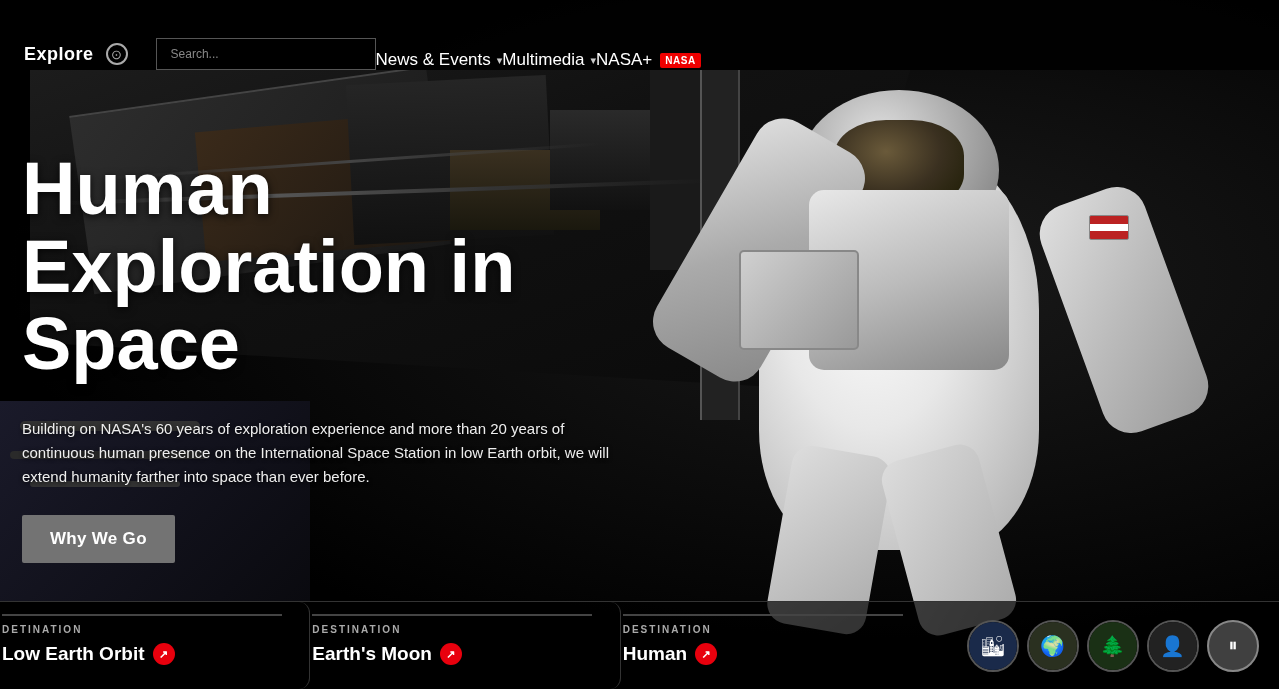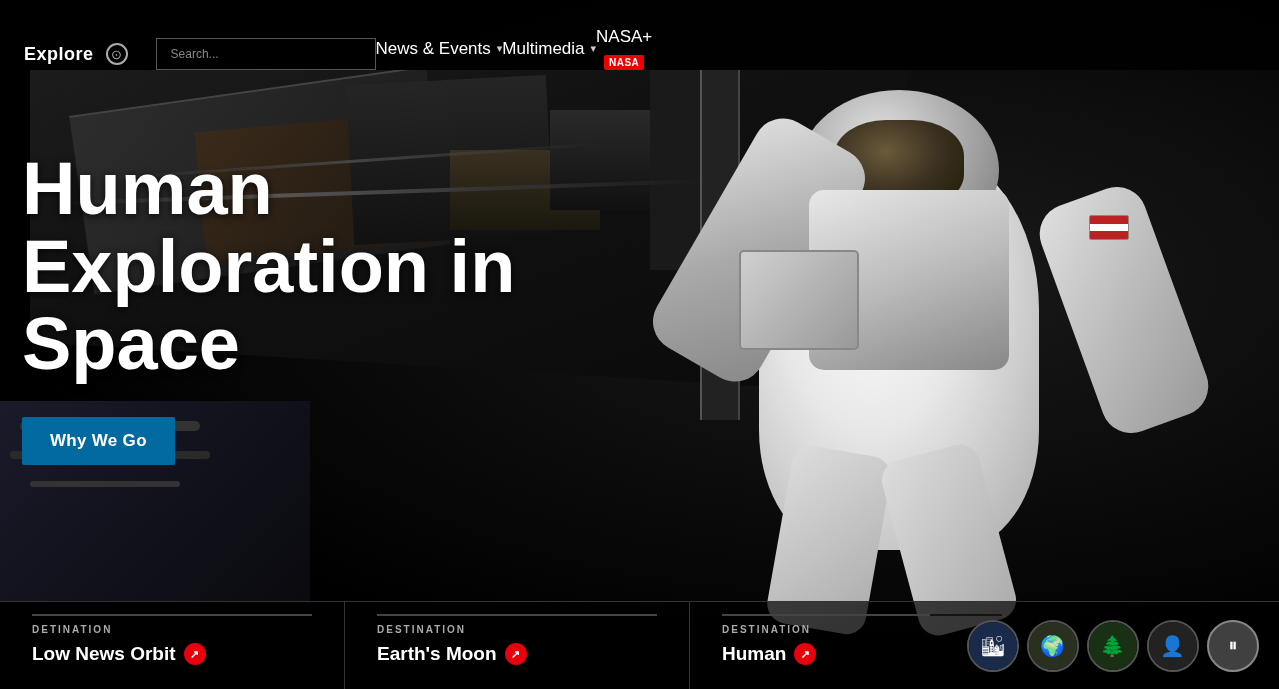--- a/index.html
+++ b/index.html
@@ -83,21 +83,20 @@
       color: #ccc;
     }
     .nasa-plus {
       display: flex;
       align-items: center;
       gap: 8px;
       font-size: 17px;
       font-weight: 500;
       color: #fff;
       cursor: pointer;
-      flex-direction: column;
     }
     .live-badge {
       background: #e00;
       color: #fff;
       font-size: 10px;
       font-weight: 700;
       padding: 2px 5px;
       border-radius: 2px;
       letter-spacing: 0.5px;
     }
@@ -135,21 +134,21 @@
     }
     .hero-desc {
       font-size: 15px;
       line-height: 1.6;
       color: #eee;
       max-width: 590px;
       margin-bottom: 26px;
       text-shadow: 0 1px 4px rgba(0,0,0,0.9);
     }
     .cta-button {
-      background: #0369a1;
+      background: #737373;
       color: #fff;
       border: none;
       padding: 14px 28px;
       font-size: 17px;
       font-weight: 700;
       cursor: pointer;
       border-radius: 2px;
       letter-spacing: 0.3px;
     }
 
@@ -160,23 +159,24 @@
       width: 930px;
       height: 88px;
       background: rgba(0,0,0,0.7);
       display: flex;
       align-items: stretch;
       border-top: 1px solid #333;
       z-index: 20;
     }
     .dest-item {
       flex: 1;
-      padding: 12px 32px 10px;
+      padding: 12px 2px 10px;
       border-right: 1px solid #333;
       cursor: pointer;
+      border-radius: 11px;
     }
     .dest-label {
       font-size: 10px;
       font-weight: 700;
       letter-spacing: 2px;
       color: #aaa;
       text-transform: uppercase;
       margin-bottom: 8px;
     }
     .dest-name {
@@ -325,31 +325,32 @@
     </div>
     <div class="nasa-plus">
       <span>NASA+</span>
       <span class="live-badge">NASA</span>
     </div>
   </div>
 </nav>
 
 <div class="hero-content">
   <h1 class="hero-title">Human Exploration in Space</h1>
+  <p class="hero-desc">Building on NASA's 60 years of exploration experience and more than 20 years of continuous human presence on the International Space Station in low Earth orbit, we will extend humanity farther into space than ever before.</p>
   <button class="cta-button">Why We Go</button>
 </div>
 
 <div class="destinations-bar">
   <div class="dest-item">
     <div class="dest-line"></div>
     <div class="dest-label">
       <span>DETINATION</span>
     </div>
     <div class="dest-name">
-      <span>Low News Orbit</span>
+      <span>Low Earth Orbit</span>
       <div class="dest-arrow">↗</div>
     </div>
   </div>
   <div class="dest-item">
     <div class="dest-line"></div>
     <div class="dest-label">
       <span>DESTINATION</span>
     </div>
     <div class="dest-name">
       <span>Earth's Moon</span>

